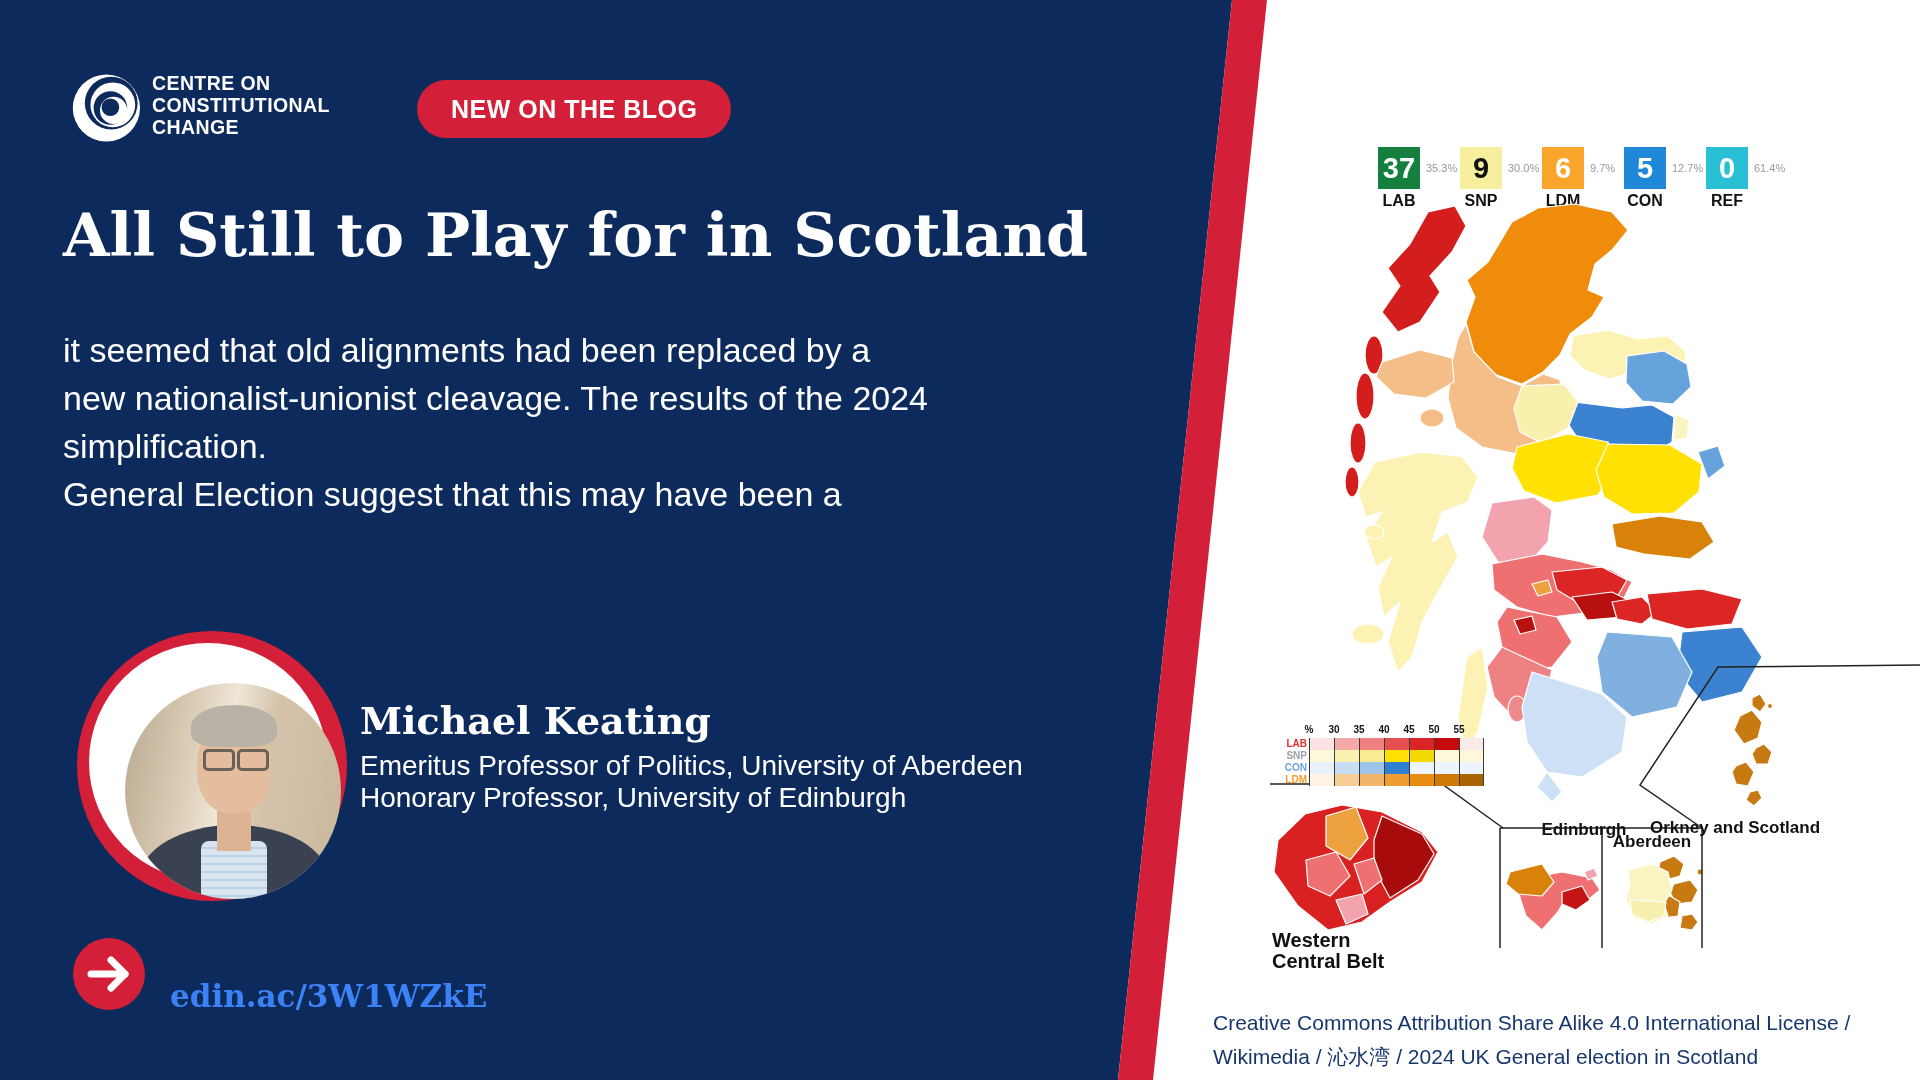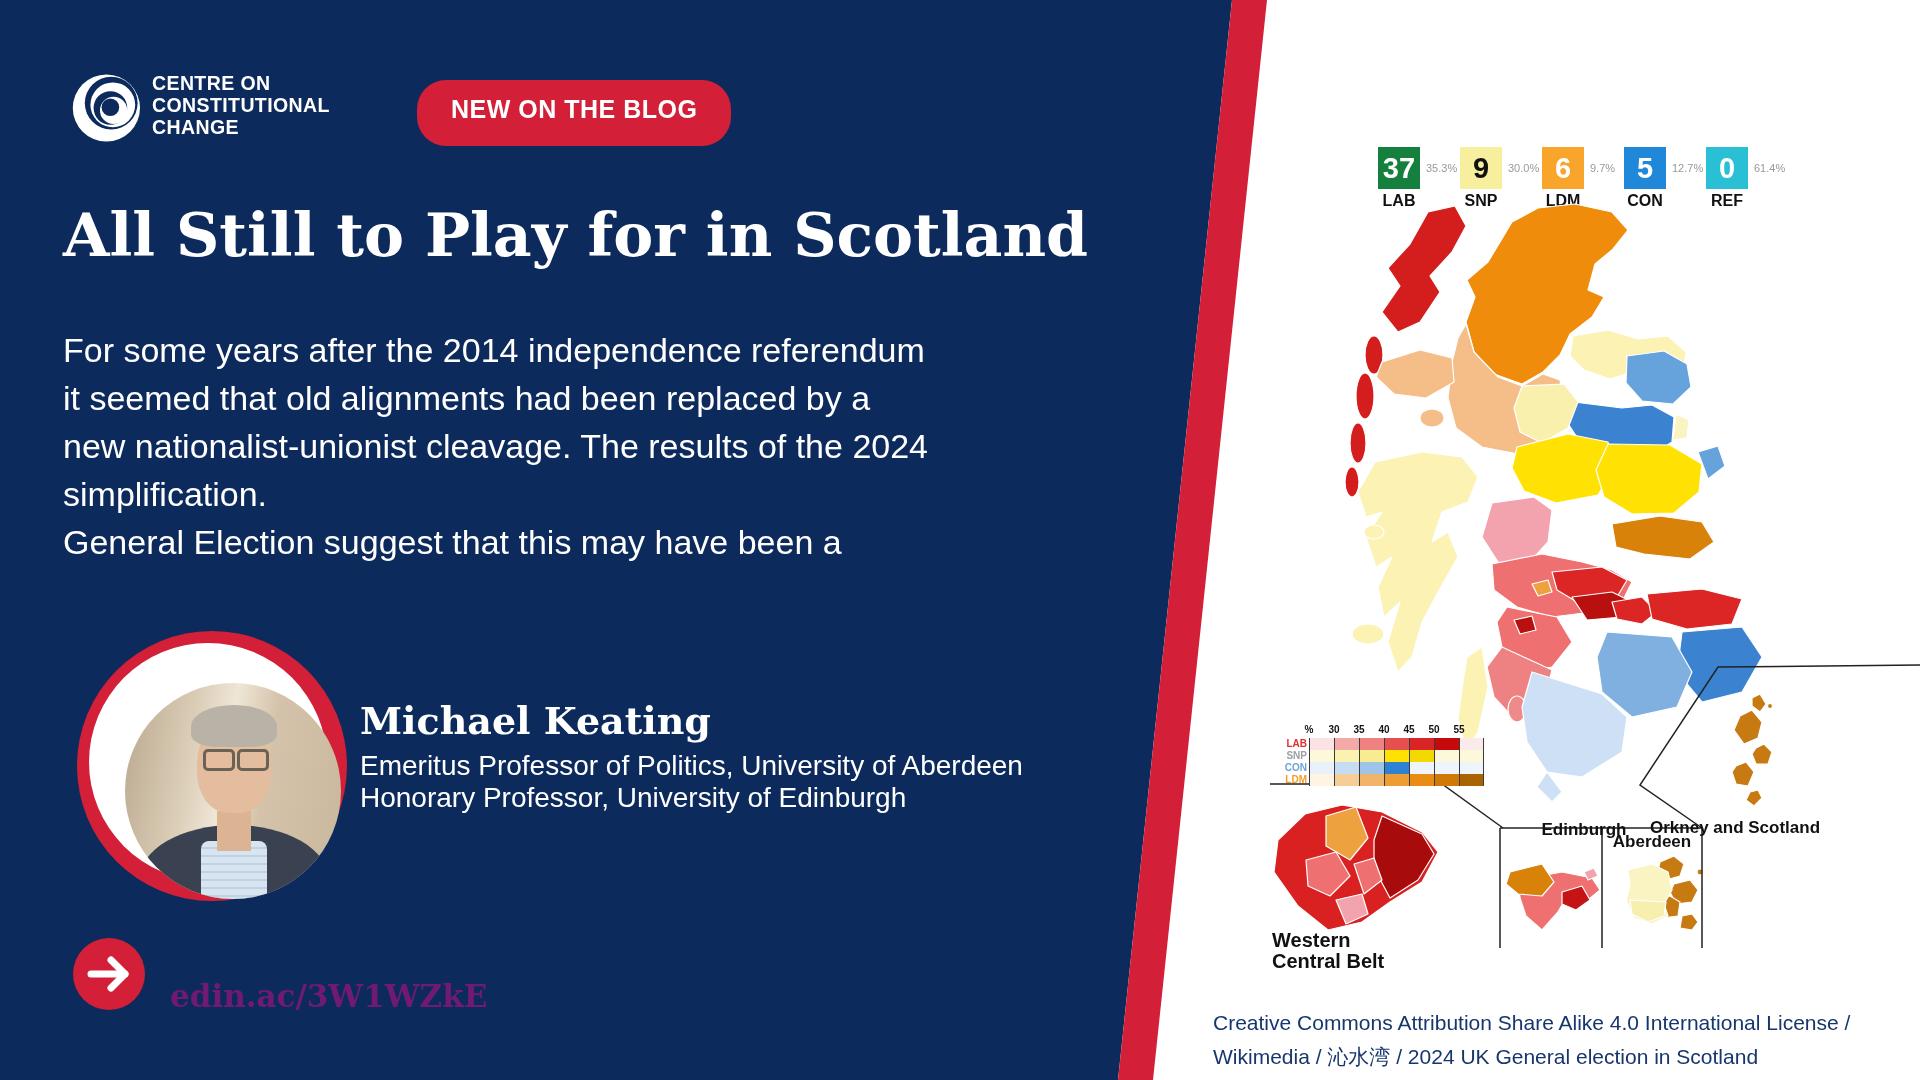--- a/index.html
+++ b/index.html
@@ -12,21 +12,21 @@
     clip-path:polygon(0 0,1232px 0,1118px 1080px,0 1080px);}
   .red-stripe{position:absolute;inset:0;background:#d32038;
     clip-path:polygon(1232px 0,1267px 0,1153px 1080px,1118px 1080px);}
 
   
   .logo{position:absolute;left:68px;top:60px;display:flex;}
   .logo-text{position:absolute;left:84px;top:12px;color:#fff;font-weight:bold;
     font-size:19.5px;line-height:22px;letter-spacing:.4px;}
 
   
-  .badge{position:absolute;left:417px;top:80px;height:66px;line-height:58px;
+  .badge{position:absolute;left:417px;top:80px;height:58px;line-height:58px;
     background:#d32038;color:#fff;font-weight:bold;font-size:25px;letter-spacing:.5px;
     border-radius:29px;padding:0 34px;}
 
   
   .title{position:absolute;left:63px;top:200px;color:#fff;font-weight:bold;font-size:60px;}
   .intro{position:absolute;left:63px;top:326px;color:#fff;font-size:34px;line-height:48px;font-weight:400;}
 
   
   .avatar-outer{position:absolute;left:77px;top:631px;width:270px;height:270px;border-radius:50%;background:#d32038;}
   .avatar-white{position:absolute;left:12px;top:12px;width:238px;height:238px;border-radius:50%;background:#fff;}
@@ -39,21 +39,21 @@
   .head{position:absolute;left:72px;top:34px;width:74px;height:96px;border-radius:48% 48% 42% 42%;background:#e3bd9d;}
   .hair{position:absolute;left:66px;top:22px;width:86px;height:42px;border-radius:50% 50% 30% 30%;background:#b9b2a6;}
   .glasses{position:absolute;left:78px;top:66px;width:26px;height:16px;border:3px solid #6b6257;border-radius:5px;}
   .glasses.r{left:112px;}
   .author-name{position:absolute;left:360px;top:698px;color:#fff;font-weight:bold;font-size:38px;}
   .author-roles{position:absolute;left:360px;top:750px;color:#fff;font-size:28px;line-height:32px;}
 
   
   .cta-circle{position:absolute;left:73px;top:938px;width:72px;height:72px;border-radius:50%;background:#d32038;}
   .cta-label{position:absolute;left:168px;top:930px;color:#fff;font-weight:bold;font-size:40px;}
-  .cta-link{position:absolute;left:170px;top:978px;color:#701a75;font-weight:bold;font-size:31px;}
+  .cta-link{position:absolute;left:170px;top:978px;color:#3b82f6;font-weight:bold;font-size:31px;}
 
   
   .party{position:absolute;top:147px;width:42px;}
   .party .box{width:42px;height:42px;display:flex;align-items:center;justify-content:center;
     font-weight:bold;font-size:29px;}
   .party .share{position:absolute;left:48px;top:15px;font-size:11px;color:#999;white-space:nowrap;}
   .party .code{margin-top:3px;text-align:center;font-weight:bold;font-size:16px;color:#111;}
   .p0{left:1378px}.p1{left:1460px}.p2{left:1542px}.p3{left:1624px}.p4{left:1706px}
 
   
@@ -300,21 +300,20 @@
       <div>CONSTITUTIONAL</div>
       <div>CHANGE</div>
     </div>
   </div>
 
   <div class="badge">NEW ON THE BLOG</div>
 
   <h1 class="title serif" style="margin:0">All Still to Play for in Scotland</h1>
 
   <div class="intro">
-    <div>For some years after the 2014 independence referendum</div>
     <div>it seemed that old alignments had been replaced by a</div>
     <div>new nationalist-unionist cleavage. The results of the 2024</div>
     <div>simplification.</div>
     <div>General Election suggest that this may have been a</div>
   </div>
 
   <div class="avatar-outer">
     <div class="avatar-white">
       <div class="avatar-photo">
         <div class="shoulders"></div>

